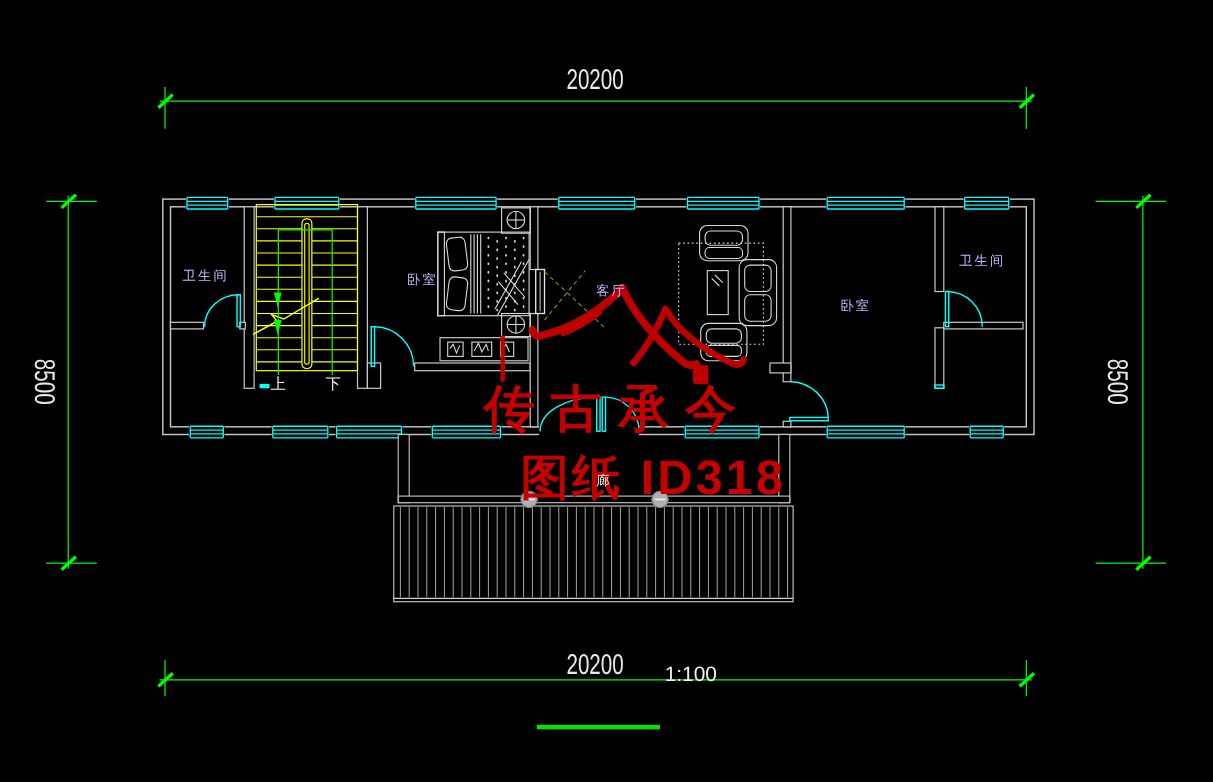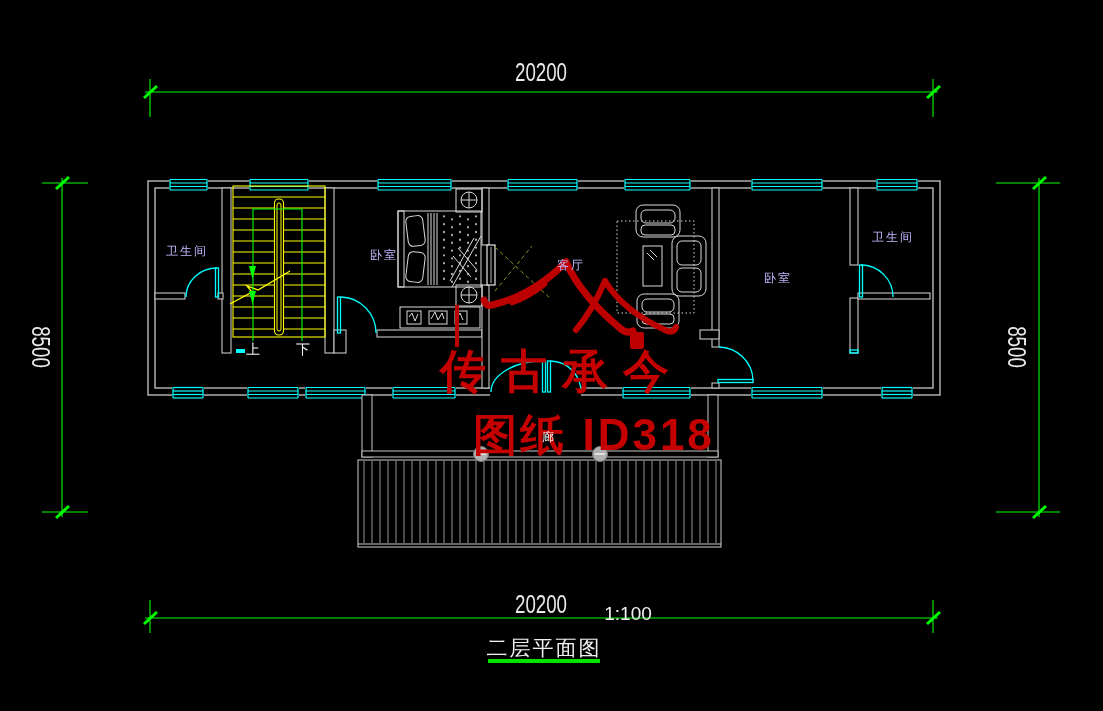--- a/index.html
+++ b/index.html
@@ -364,32 +364,31 @@
     <path d="M 545 284 Q 529 297 512 303" stroke-width="5"></path>
     <path d="M 605 281 Q 592 311 576 330" stroke-width="6"></path>
     <path d="M 605 281 Q 623 311 667 331 Q 674 333 676 327" stroke-width="6"></path>
     <rect x="630" y="332" width="14" height="17" rx="2" fill="#c40000" stroke="none"></rect>
     <rect x="455" y="305" width="4" height="42" fill="#c40000" stroke="none"></rect>
   </g>
 </svg>
 
   <div class="lbl" style="left:187px;top:251px">卫生间</div>
   <div class="lbl" style="left:384px;top:255px">卧室</div>
-  <div class="lbl" style="left:571px;top:265px">客厅</div>
+  <div class="lbl" style="left:556px;top:265px">客厅</div>
   <div class="lbl" style="left:778px;top:278px">卧室</div>
   <div class="lbl" style="left:893px;top:237px">卫生间</div>
   <div class="stair-lbl" style="left:253px;top:350px">上</div>
   <div class="stair-lbl" style="left:303px;top:350px">下</div>
   <div class="corridor-lbl" style="left:548px;top:437px">廊</div>
 
   <div class="dim" style="left:541px;top:72px">20200</div>
   <div class="dim" style="left:541px;top:604px">20200</div>
   <div class="dimv" style="left:40px;top:347px">8500</div>
   <div class="dimv" style="left:1016px;top:347px">8500</div>
 
-  <div id="title-text" style="left:544px;top:648px">二层平面图</div>
   <div id="title-underline"></div>
   <div id="title-scale" style="left:628px;top:614px">1:100</div>
 
   <div class="wm" id="wm1" style="left:562px;top:372px">传古承今</div>
   <div class="wm" id="wm2" style="left:557px;top:435px">图纸 ID318</div>
 
 </div>
 
 </body></html>

